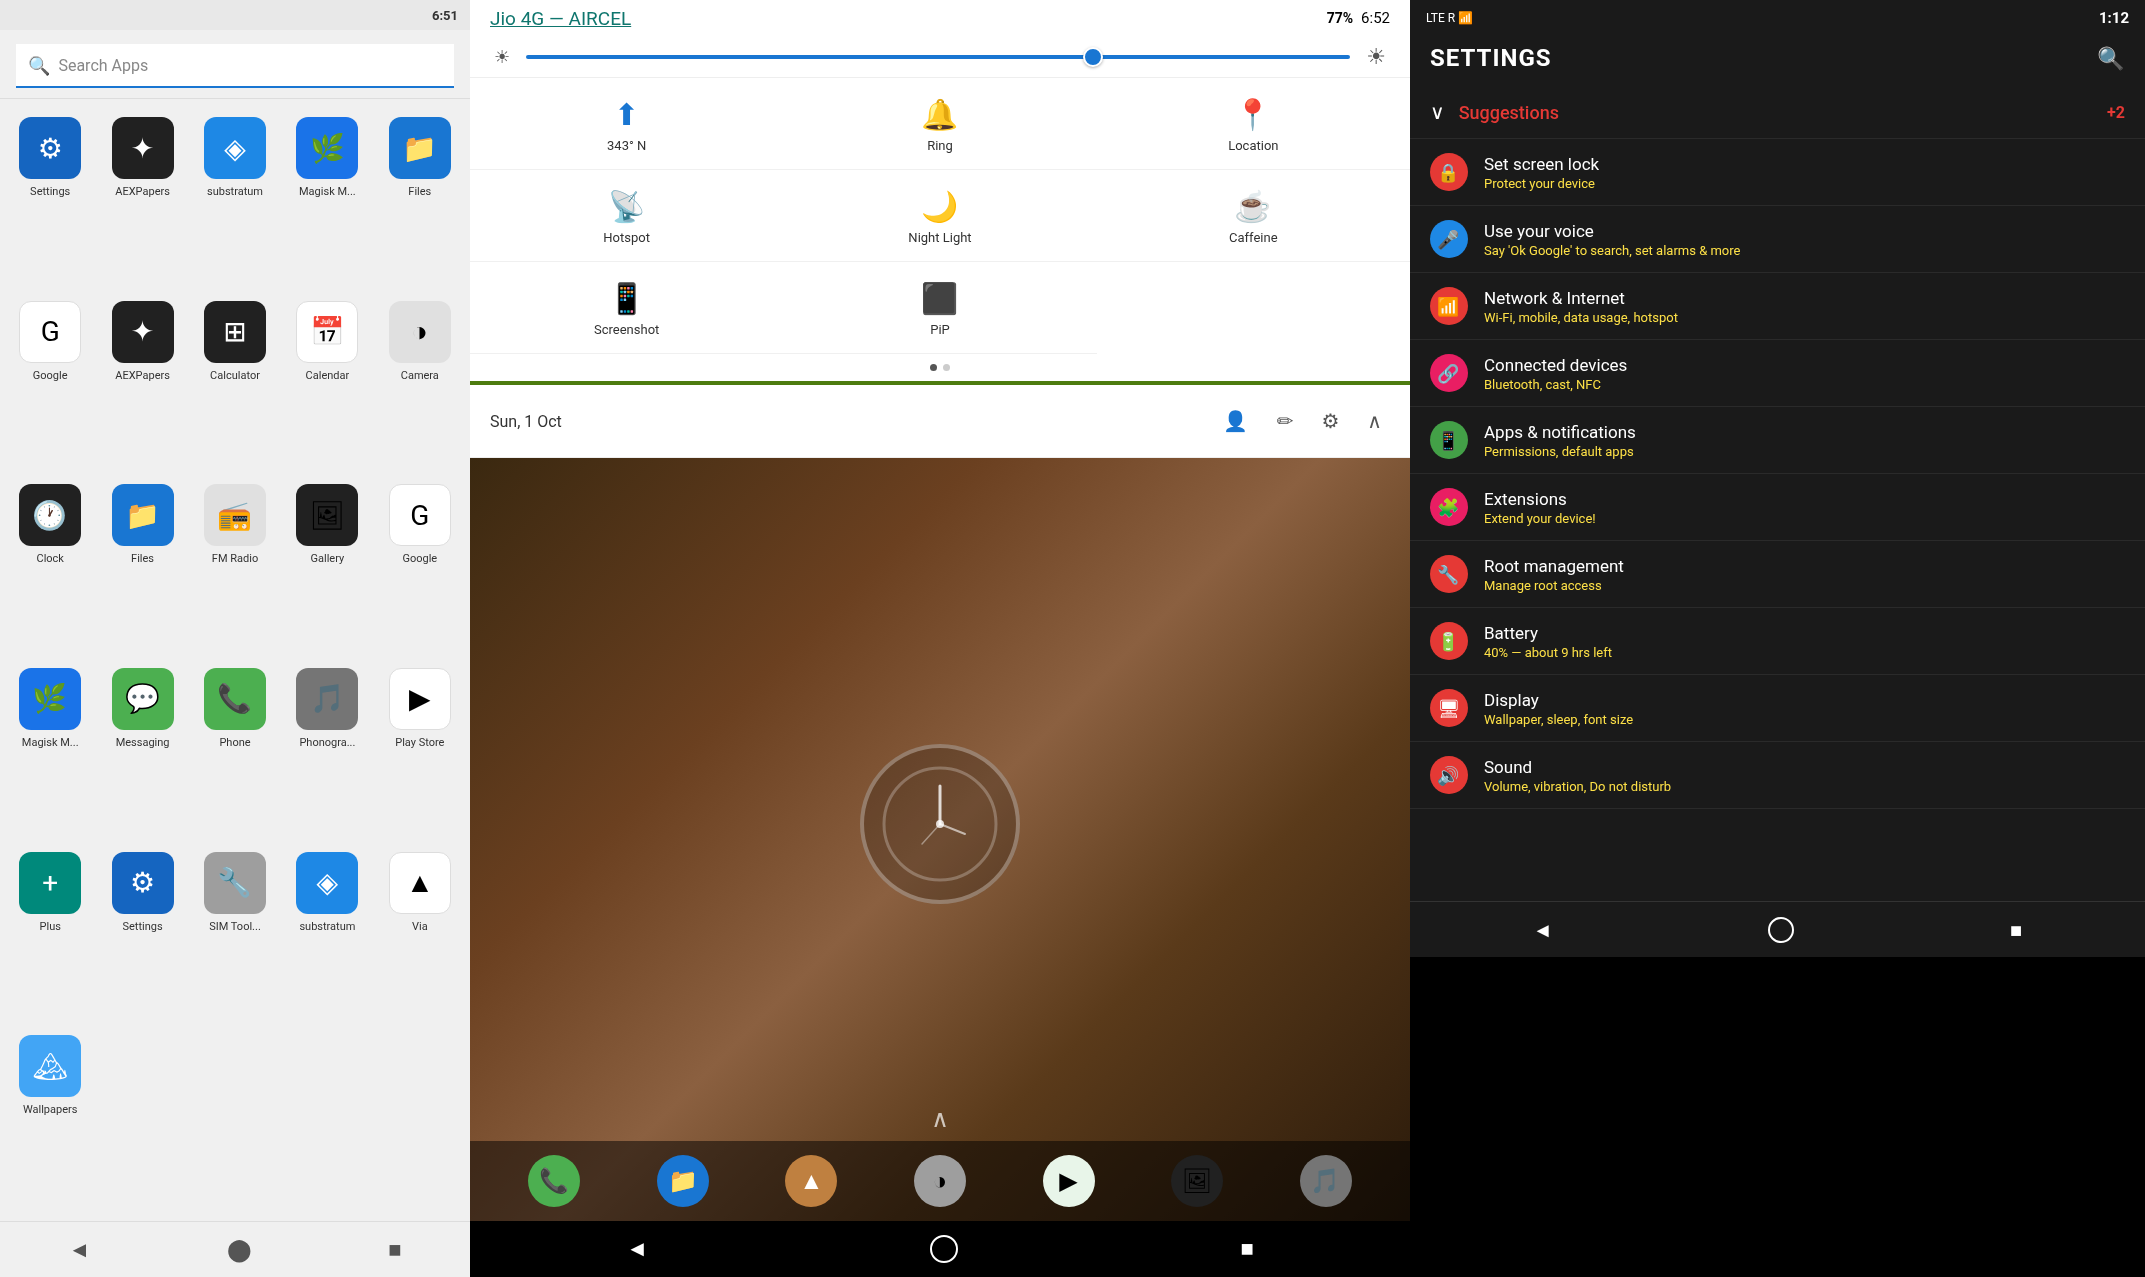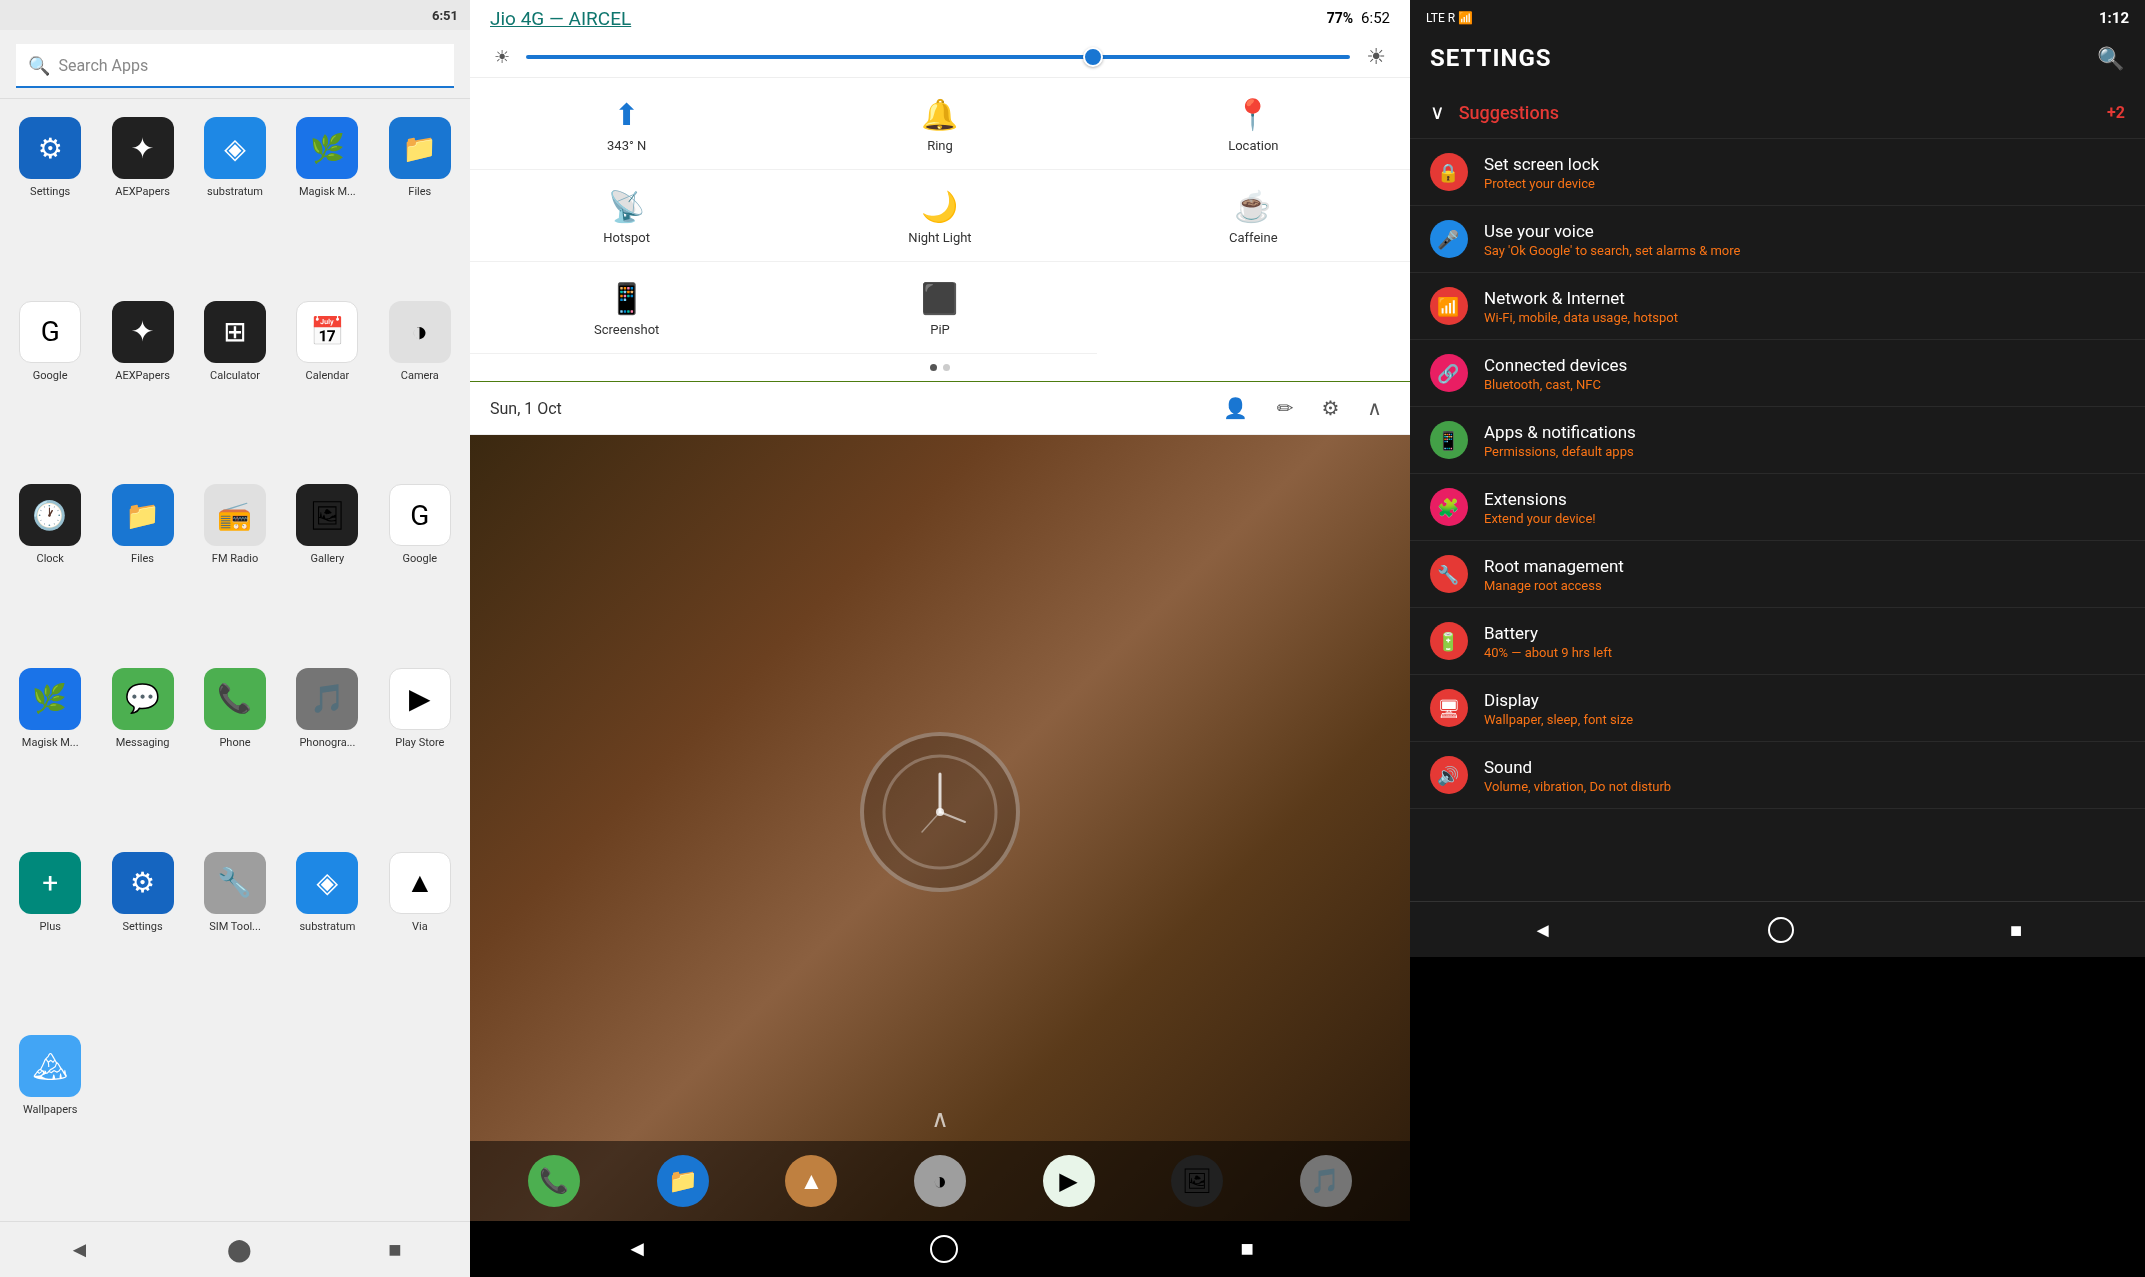--- a/index.html
+++ b/index.html
@@ -189,23 +189,23 @@
       display: flex;
       justify-content: center;
       gap: 6px;
       padding: 10px;
     }
     .dot { width: 7px; height: 7px; border-radius: 50%; background: #ccc; }
     .dot.active { background: #555; }
     #date-row {
       display: flex;
       align-items: center;
-      padding: 10px 20px;
+      padding: 20px 20px;
       background: #fff;
-      border-top: 1px solid #4d7c0f;
+      border-top: 4px solid #4d7c0f;
       border-bottom: 1px solid #eee;
       gap: 12px;
     }
     #date-row .date-text { flex: 1; font-size: 16px; color: #333; }
     #date-row .icon-btn { font-size: 20px; color: #555; cursor: pointer; padding: 4px 8px; }
     #wallpaper-preview {
       flex: 1;
       background: linear-gradient(135deg, #3a2810 0%, #6b4020 30%, #8b6040 50%, #5a3a1a 70%, #2a1a0a 100%);
       position: relative;
       display: flex;
@@ -327,21 +327,21 @@
       margin-right: 16px;
       font-size: 18px;
       flex-shrink: 0;
     }
     .si-red { background: #e53935; color: #fff; }
     .si-blue { background: #1e88e5; color: #fff; }
     .si-pink { background: #e91e63; color: #fff; }
     .si-green { background: #43a047; color: #fff; }
     .settings-text { flex: 1; }
     .settings-item-title { font-size: 17px; color: #fff; font-weight: 400; }
-    .settings-item-sub { font-size: 13px; color: #f97316; margin-top: 2px; }
+    .settings-item-sub { font-size: 13px; color: #fde047; margin-top: 2px; }
     #right-nav-bar {
       height: 56px;
       background: #1a1a1a;
       display: flex;
       align-items: center;
       justify-content: space-around;
       border-top: 1px solid #333;
     }
     .right-nav-btn { font-size: 20px; color: #fff; cursor: pointer; padding: 8px 30px; }
     .right-nav-circle { width: 26px; height: 26px; border-radius: 50%; border: 2px solid #fff; }

